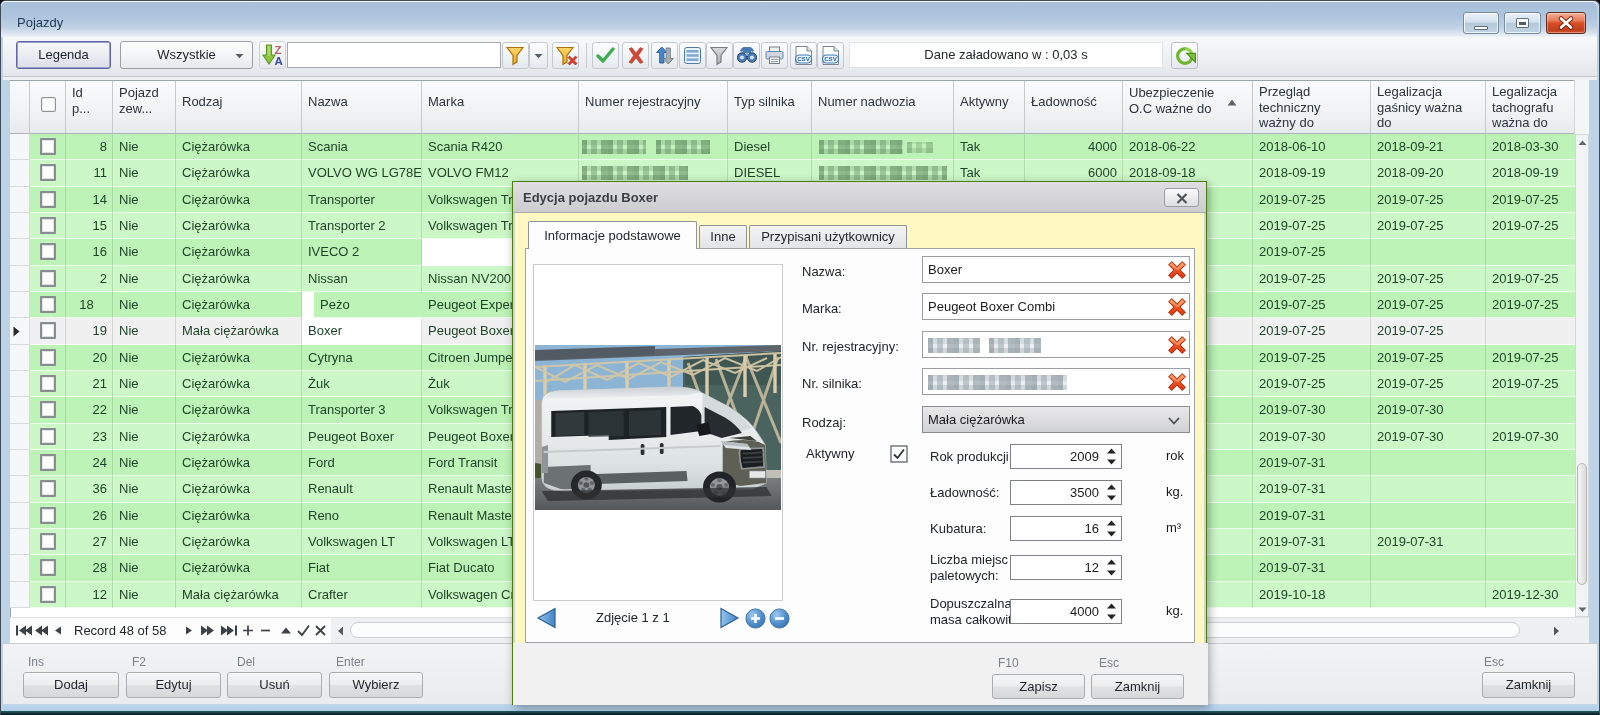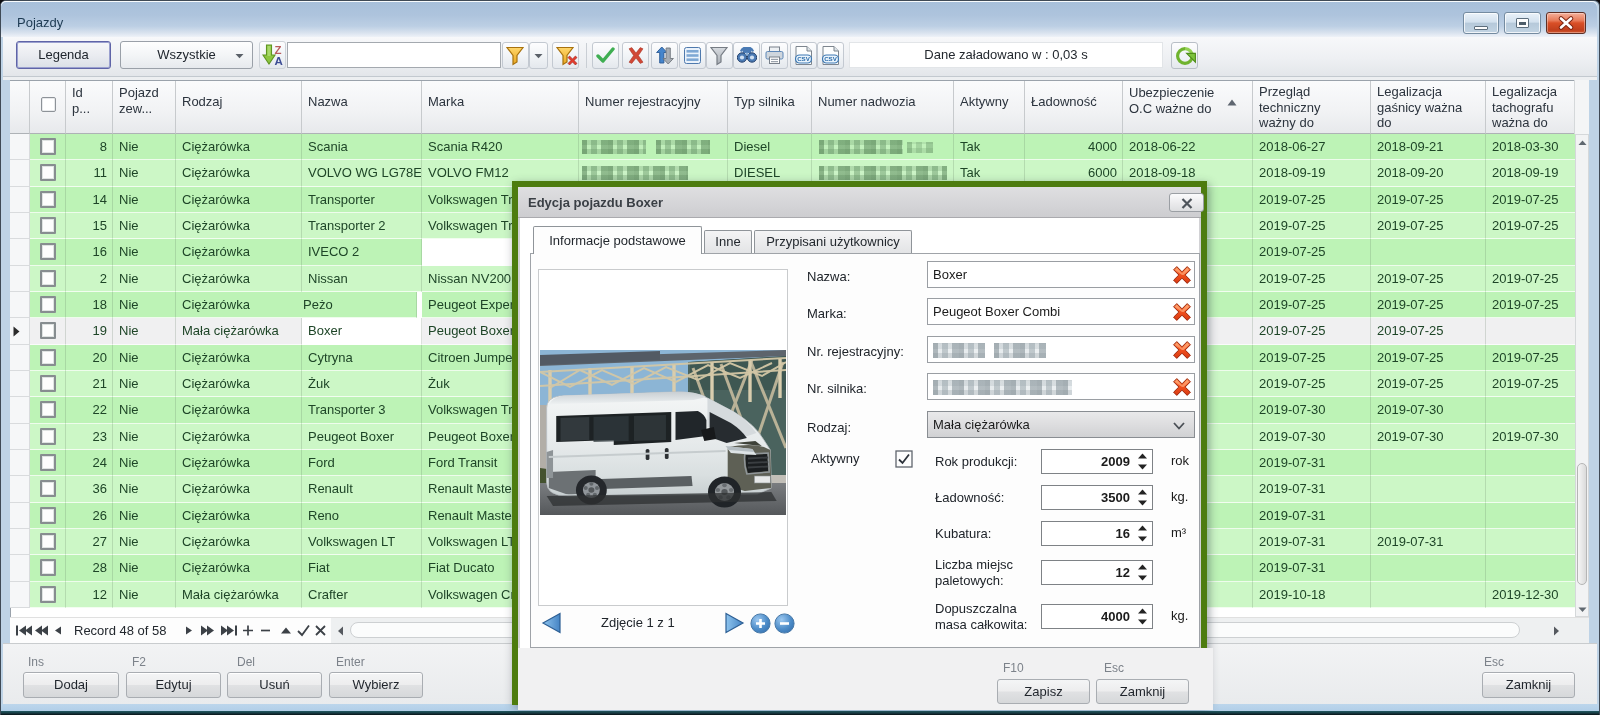--- a/index.html
+++ b/index.html
@@ -48,36 +48,36 @@
 
 #nav { position:absolute; left:10px; top:617px; width:1579px; height:26px; background:#fdfdfd; border-top:1px solid #e0e0e0; }
 
 #btnpanel { position:absolute; left:3px; top:643px; width:1594px; height:61px; background:linear-gradient(180deg,#f2f3f4 0%,#e9ebed 100%); border-top:1px solid #c9ccce; }
 .keyhint { position:absolute; top:7px; font-size:12px; color:#7c828a; }
 .pbtn { position:absolute; top:24px; height:26px; border:1px solid #a9adb2; border-radius:3px; text-align:center; line-height:24px; color:#1f242b;
   background:linear-gradient(180deg,#f4f5f6 0%,#ededee 48%,#e0e1e3 52%,#d6d8da 100%); box-shadow:inset 0 1px 0 #fff; }
 #winbottom { position:absolute; left:1px; top:704px; width:1598px; height:11px; background:linear-gradient(180deg,#bcd6ec 0%,#b2cfe8 60%,#a9c8e2 100%); }
 #winbottom:after { content:""; position:absolute; left:0; top:7px; width:100%; height:4px; background:linear-gradient(180deg,#225a63 0%,#163c44 50%,#0a1216 100%); }
 
-#dialog { position:absolute; left:512px; top:181px; width:695px; height:524px; background:#ffffff; border:6px solid #4d7c0f; box-shadow:inset 0 0 0 2px #d2d2d5, 2px 3px 9px rgba(40,50,60,.45); }
+#dialog { position:absolute; left:512px; top:181px; width:695px; height:524px; background:#fef9c3; border:1px solid #4d7c0f; box-shadow:inset 0 0 0 2px #d2d2d5, 2px 3px 9px rgba(40,50,60,.45); }
 #dtitle { position:absolute; left:0; top:0; width:100%; height:31px; background:linear-gradient(180deg,#dfdfe1 0%,#d5d5d8 55%,#cdcdd0 100%); border-bottom:1px solid #aaaaae; }
 #dtitle .cap { position:absolute; left:10px; top:8px; font-weight:bold; font-size:13px; color:#3a3f45; }
 #dclose { position:absolute; left:651px; top:6px; width:35px; height:19px; border:1px solid #9b9fa4; border-radius:3px;
   background:linear-gradient(180deg,#fbfbfc 0%,#ececee 50%,#dddee0 100%); }
 .tab { position:absolute; border:1px solid #8f9499; border-bottom:none; border-radius:2px 2px 0 0; text-align:center; color:#23282e; }
 #tab1 { left:15px; top:39px; width:169px; height:28px; background:#fdfdfd; line-height:27px; z-index:3; }
 #tab2 { left:186px; top:43px; width:48px; height:24px; background:linear-gradient(180deg,#f4f4f5,#e2e3e5); line-height:22px; }
 #tab3 { left:236px; top:43px; width:158px; height:24px; background:linear-gradient(180deg,#f4f4f5,#e2e3e5); line-height:22px; }
 #tabpane { position:absolute; left:12px; top:66px; width:670px; height:395px; background:#fdfdfd; border:1px solid #9fa3a8; }
 #photoframe { position:absolute; left:7px; top:15px; width:250px; height:337px; background:#fff; border:1px solid #c9cbcd; }
 #photo { position:absolute; left:1px; top:80px; width:246px; height:165px; }
 .dlabel { position:absolute; left:276px; color:#20252b; }
 .dinput { position:absolute; left:396px; width:268px; height:27px; background:#fff; border:1px solid #9a9ea3; line-height:25px; padding-left:5px; }
 .redx { position:absolute; right:2px; top:3px; }
-.spinbox { position:absolute; left:510px; width:112px; height:25px; background:#fff; border:1px solid #7e8286;font-weight:bold; }
+.spinbox { position:absolute; left:484px; width:112px; height:25px; background:#fff; border:1px solid #7e8286; }
 .spinval { position:absolute; right:22px; top:4px; }
 .spinarrows { position:absolute; right:4px; top:2px; }
 .unit { position:absolute; left:640px; }
 #rodzajsel { position:absolute; left:396px; top:223px; width:268px; height:27px; border:1px solid #898d92;
   background:linear-gradient(180deg,#e9e9ea 0%,#dcdcde 55%,#d0d1d3 100%); line-height:25px; padding-left:5px; }
 #dfoot { position:absolute; left:0; top:461px; width:695px; height:62px; background:#f1f1f2; }
 .dbtn { position:absolute; top:30px; width:93px; height:25px; border:1px solid #a9adb2; border-radius:3px; text-align:center; line-height:23px; color:#1f242b;
   background:linear-gradient(180deg,#f4f5f6 0%,#ededee 48%,#e0e1e3 52%,#d6d8da 100%); }
 .blurline { background-image:
   repeating-linear-gradient(90deg, rgba(96,140,96,.6) 0 5px, rgba(190,230,185,.25) 5px 9px, rgba(120,165,120,.55) 9px 15px, rgba(205,240,200,.2) 15px 19px, rgba(105,150,105,.6) 19px 26px),
@@ -247,21 +247,21 @@
       <span class="blurline" style="position:absolute;left:77px;top:6px;width:54px;height:14px"></span>
     </div>
 <div class="cell" style="left:718px;width:84px;background:#bdf3b6;">Diesel</div>
 <div class="cell" style="left:802px;width:142px;background:#bdf3b6;">
       <span class="blurline" style="position:absolute;left:7px;top:6px;width:84px;height:14px"></span>
       <span class="blurline" style="position:absolute;left:95px;top:8px;width:26px;height:11px;opacity:.7"></span>
     </div>
 <div class="cell" style="left:944px;width:71px;background:#bdf3b6;">Tak</div>
 <div class="cell cnum" style="left:1015px;width:98px;background:#bdf3b6;">4000</div>
 <div class="cell" style="left:1113px;width:130px;background:#bdf3b6;">2018-06-22</div>
-<div class="cell" style="left:1243px;width:118px;background:#bdf3b6;">2018-06-27</div>
+<div class="cell" style="left:1243px;width:118px;background:#bdf3b6;">2018-06-10</div>
 <div class="cell" style="left:1361px;width:115px;background:#bdf3b6;">2018-09-21</div>
 <div class="cell" style="left:1476px;width:89px;background:#bdf3b6;border-right:none">2018-03-30</div>
 </div>
 <div class="row abs" style="left:10px;top:160.3px;height:26.33px">
 <div class="ind"></div>
 <div class="cell" style="left:20px;width:36px;background:#ccf7c6;"></div>
 <div class="rowcb"></div>
 <div class="cell cnum" style="left:56px;width:47px;background:#ccf7c6;">11</div>
 <div class="cell" style="left:103px;width:63px;background:#ccf7c6;">Nie</div>
 <div class="cell" style="left:166px;width:126px;background:#ccf7c6;">Ciężarówka</div>
@@ -354,24 +354,24 @@
 <div class="cell cnum" style="left:1015px;width:98px;background:#ccf7c6;"></div>
 <div class="cell" style="left:1113px;width:130px;background:#ccf7c6;"></div>
 <div class="cell" style="left:1243px;width:118px;background:#ccf7c6;">2019-07-25</div>
 <div class="cell" style="left:1361px;width:115px;background:#ccf7c6;">2019-07-25</div>
 <div class="cell" style="left:1476px;width:89px;background:#ccf7c6;border-right:none">2019-07-25</div>
 </div>
 <div class="row abs" style="left:10px;top:292.0px;height:26.33px">
 <div class="ind"></div>
 <div class="cell" style="left:20px;width:36px;background:#bdf3b6;"></div>
 <div class="rowcb"></div>
-<div class="cell cnum" style="left:56px;width:47px;background:#bdf3b6;">18</div>
+<div class="cell cnum" style="left:56px;width:47px;background:#bdf3b6;text-align:center;">18</div>
 <div class="cell" style="left:103px;width:63px;background:#bdf3b6;">Nie</div>
 <div class="cell" style="left:166px;width:126px;background:#bdf3b6;">Ciężarówka</div>
-<div class="cell" style="left:287px;width:120px;background:#bdf3b6">Peżo</div>
+<div class="cell" style="left:304px;width:120px;background:#bdf3b6">Peżo</div>
 <div class="cell" style="left:412px;width:157px;background:#bdf3b6;">Peugeot Exper</div>
 <div class="cell" style="left:569px;width:149px;background:#bdf3b6;"></div>
 <div class="cell" style="left:718px;width:84px;background:#bdf3b6;"></div>
 <div class="cell" style="left:802px;width:142px;background:#bdf3b6;"></div>
 <div class="cell" style="left:944px;width:71px;background:#bdf3b6;"></div>
 <div class="cell cnum" style="left:1015px;width:98px;background:#bdf3b6;"></div>
 <div class="cell" style="left:1113px;width:130px;background:#bdf3b6;"></div>
 <div class="cell" style="left:1243px;width:118px;background:#bdf3b6;">2019-07-25</div>
 <div class="cell" style="left:1361px;width:115px;background:#bdf3b6;">2019-07-25</div>
 <div class="cell" style="left:1476px;width:89px;background:#bdf3b6;border-right:none">2019-07-25</div>

